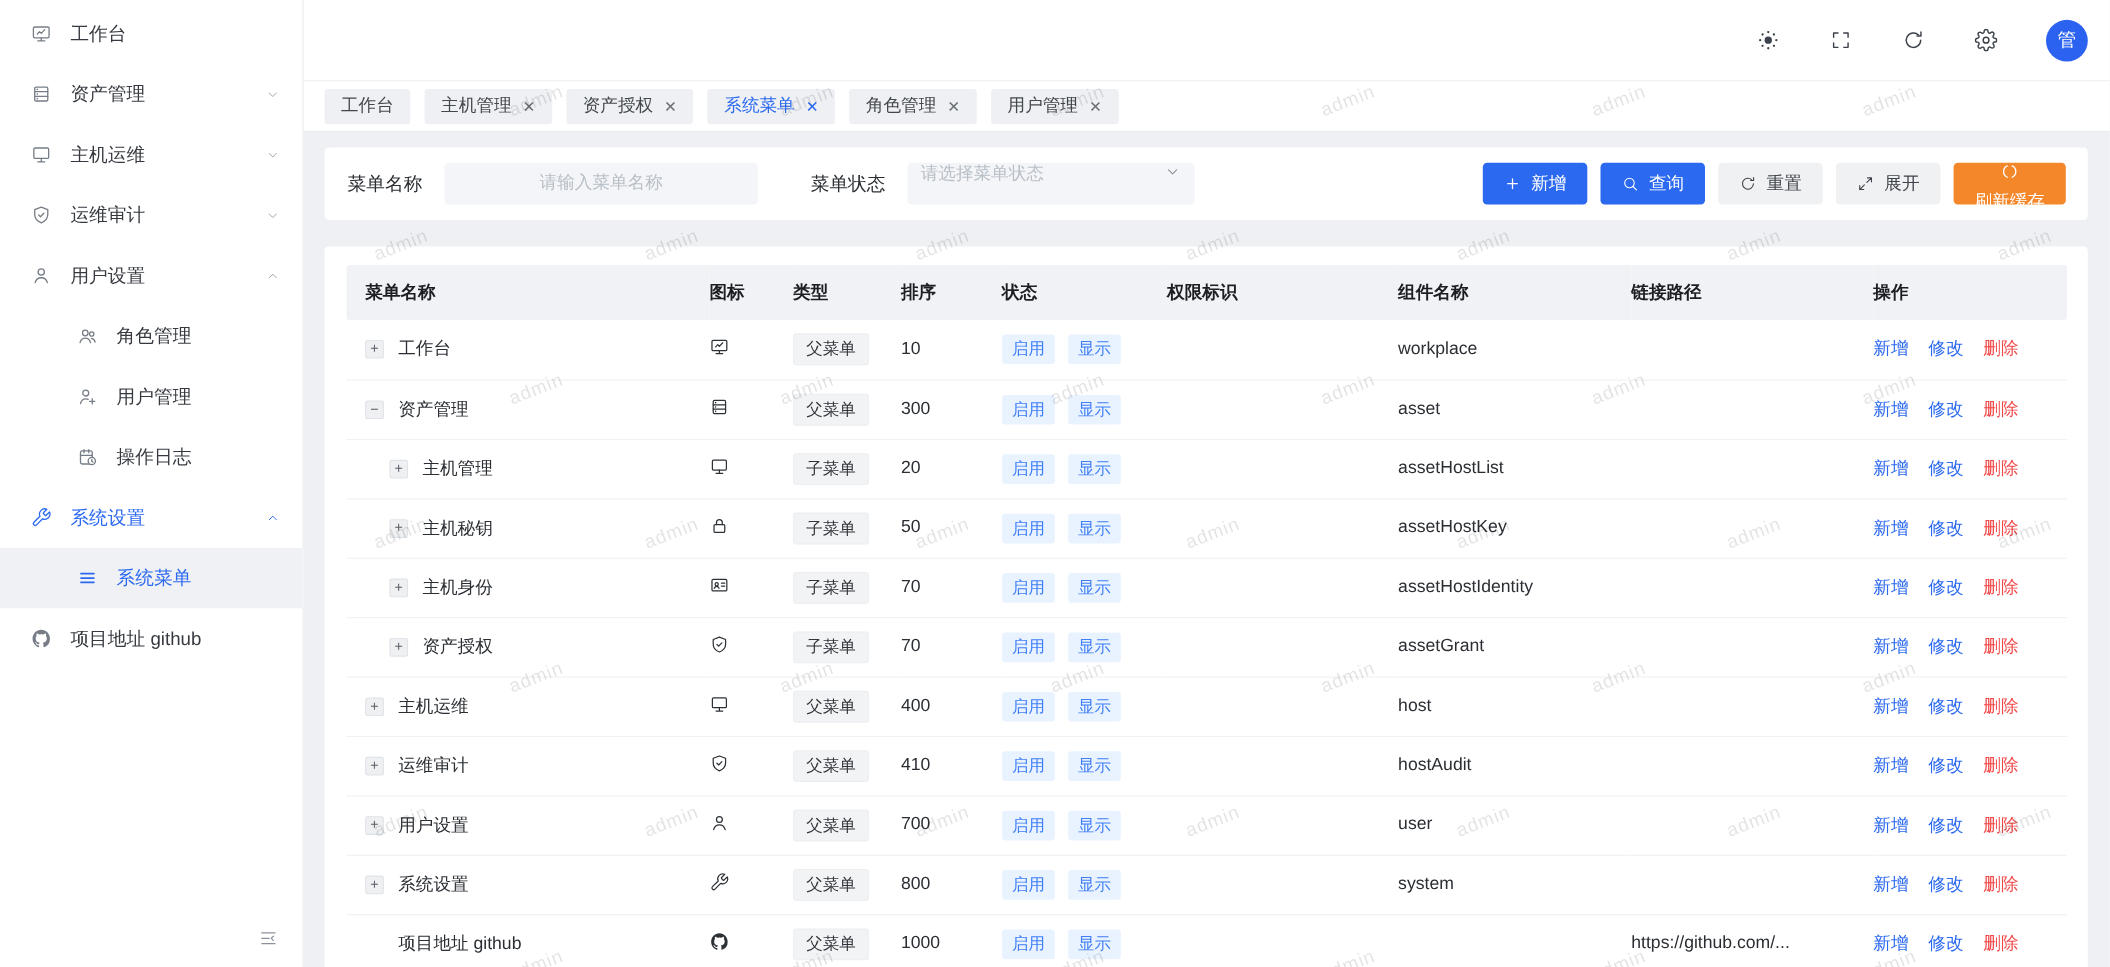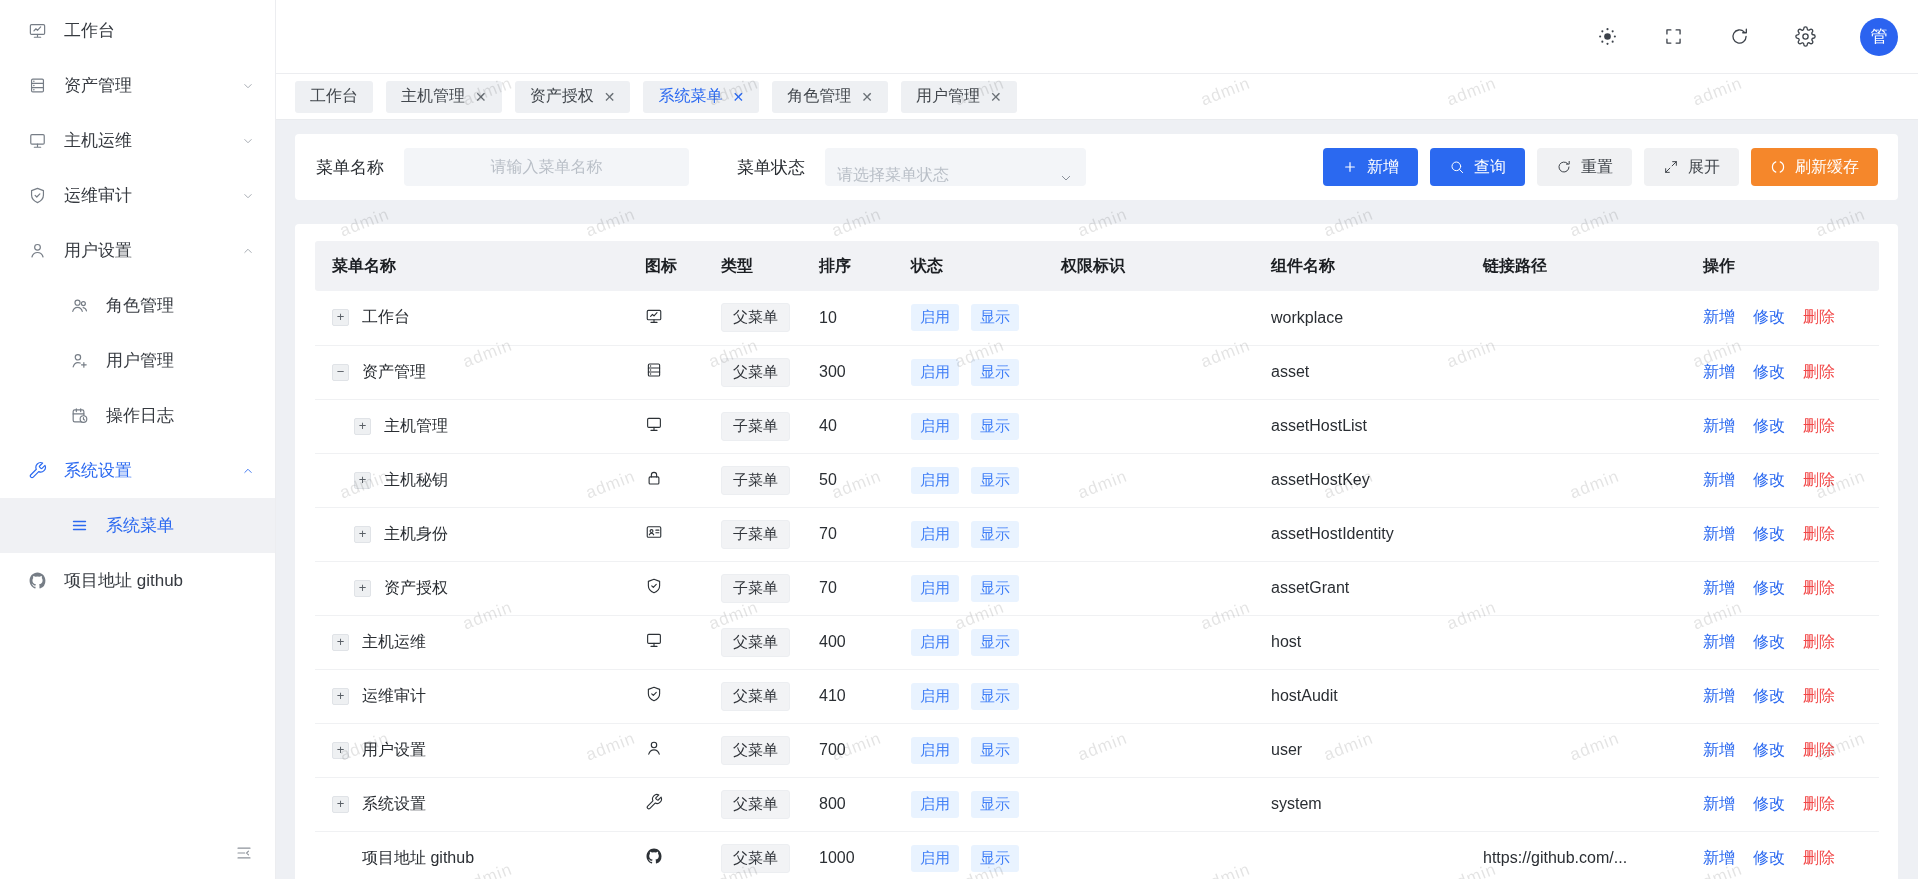--- a/index.html
+++ b/index.html
@@ -36,29 +36,29 @@
   .tab.active { color:#2b69f0; }
   .tab.active .x { color:#2b69f0; }
 
   .content { flex:1; padding:14px 20px 0 19px; overflow:hidden; }
 
   
   .filter-card { height:66px; background:#fff; border-radius:4px; display:flex; align-items:center; padding:0 20px 0 21px; }
   .f-label { font-size:17px; color:#2a2e33; white-space:nowrap; }
   .f-input { width:285px; height:38px; margin-left:20px; background:#f3f5f8; border:none; border-radius:4px; padding:0 14px; font-size:16px; color:#2a2e33; font-family:inherit; outline:none;text-align:center; }
   .f-input::placeholder { color:#b9bfc7; }
-  .f-select { width:261px; height:38px; margin-left:20px; background:#f3f5f8; border-radius:4px; display:flex; align-items:flex-end; padding:0 12px; cursor:pointer; }
+  .f-select { width:261px; height:38px; margin-left:20px; background:#f3f5f8; border-radius:4px; display:flex; align-items:flex-start; padding:0 12px; cursor:pointer; }
   .f-select .ph { flex:1; font-size:16px; color:#b9bfc7; }
   .f-select .ic { color:#8a9099; }
   .ml48 { margin-left:48px; }
   .toolbar { margin-left:auto; display:flex; gap:12px; }
   .btn { height:38px; border:none; border-radius:4px; display:inline-flex; align-items:center; gap:9px; padding:0 19px; font-size:16px; cursor:pointer; font-family:inherit; white-space:nowrap; }
   .btn.primary { background:#2b69f0; color:#fff; }
   .btn.default { background:#f0f1f3; color:#3f444a; }
-  .btn.warning { background:#f5872b; color:#fff; }
+  .btn.warning { background:#f5872b; color:#fff;flex-direction:column; }
 
   
   .table-card { margin-top:24px; background:#fff; border-radius:4px; padding:17px 20px 0; height:720px; }
   table { width:100%; border-collapse:collapse; table-layout:fixed; }
   thead th { background:#f1f2f5; height:50px; text-align:left; font-size:16px; font-weight:600; color:#1b1e22; padding:0; }
   thead th:first-child { padding-left:17px; border-radius:3px 0 0 3px; }
   thead th:last-child { border-radius:0 3px 3px 0; }
   tbody td { height:54px; border-bottom:1px solid #f0f1f3; padding:0; font-size:16px; color:#2a2e33; vertical-align:middle; }
   .namecell { display:flex; align-items:center; padding-left:17px; }
   .namecell.ind1 { padding-left:39px; }
@@ -425,21 +425,21 @@
                     <span>主机管理</span>
                   </div>
                 </td>
                 <td><span class="ic md cell-icon">
                     <svg viewBox="0 0 24 24" fill="none" stroke="currentColor" stroke-width="1.5" stroke-linecap="round" stroke-linejoin="round">
                       <rect x="3.5" y="4.5" width="17" height="12" rx="1.5"></rect>
                       <path d="M12 16.5v4M8 20.5h8"></path>
                     </svg>
                   </span></td>
                 <td><span class="chip-type">子菜单</span></td>
-                <td>40</td>
+                <td>20</td>
                 <td><span class="chip-status">启用</span><span class="chip-status">显示</span></td>
                 <td></td>
                 <td>assetHostList</td>
                 <td></td>
                 <td><span class="lnk">新增</span><span class="lnk">修改</span><span class="lnk danger">删除</span></td>
               </tr>
               <tr>
                 <td>
                   <div class="namecell ind1">
                     <span class="tbox">+</span>

